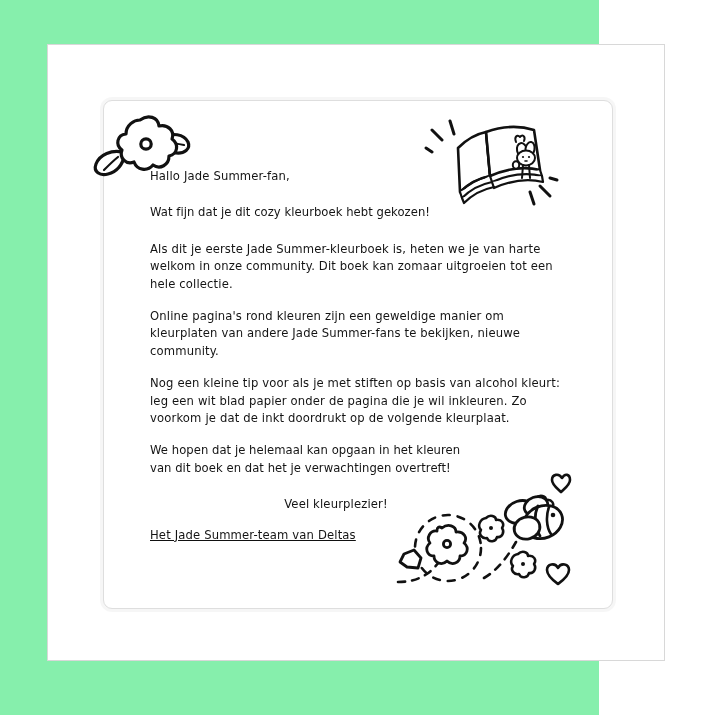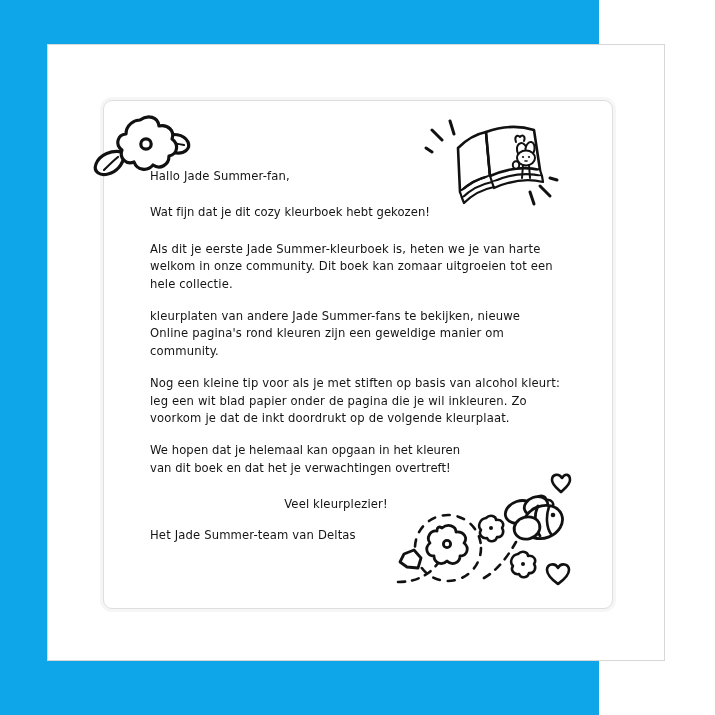--- a/index.html
+++ b/index.html
@@ -11,21 +11,21 @@
     width: 715px;
     height: 715px;
     font-family: "DejaVu Sans", sans-serif;
     overflow: hidden;
   }
 
   #page {
     position: relative;
     width: 599px;
     height: 715px;
-    background: #0ea5e9;
+    background: #86efac;
   }
 
   
   .outer-frame {
     position: absolute;
     left: 47px;
     top: 44px;
     width: 618px;
     height: 617px;
     border: 1px solid #d8d8d8;
@@ -68,21 +68,21 @@
   .line.semi {
     font-weight: 400;
     letter-spacing: 0.05px;
   }
 
   .para {
     margin-bottom: 15px;
   }
   .para.tight { margin-bottom: 13px; text-align: center; }
   .para.wide  { margin-bottom: 19px; }
-  .para.last  { margin-bottom: 16px; }
+  .para.last  { margin-bottom: 16px; text-decoration: underline; }
 
   
   .deco {
     position: absolute;
     pointer-events: none;
   }
   #flower-deco { left: 88px;  top: 112px; }
   #book-deco   { left: 424px; top: 112px; }
   #bee-deco    { left: 386px; top: 470px; }
 
@@ -213,22 +213,22 @@
       <div class="line semi">Wat fijn dat je dit cozy kleurboek hebt gekozen!</div>
     </div>
 
     <div class="para">
       <div class="line">Als dit je eerste Jade Summer-kleurboek is, heten we je van harte</div>
       <div class="line">welkom in onze community. Dit boek kan zomaar uitgroeien tot een</div>
       <div class="line">hele collectie.</div>
     </div>
 
     <div class="para">
+      <div class="line">Online pagina's rond kleuren zijn een geweldige manier om</div>
       <div class="line">kleurplaten van andere Jade Summer-fans te bekijken, nieuwe</div>
-      <div class="line">Online pagina's rond kleuren zijn een geweldige manier om</div>
       <div class="line">community.</div>
     </div>
 
     <div class="para">
       <div class="line">Nog een kleine tip voor als je met stiften op basis van alcohol kleurt:</div>
       <div class="line">leg een wit blad papier onder de pagina die je wil inkleuren. Zo</div>
       <div class="line">voorkom je dat de inkt doordrukt op de volgende kleurplaat.</div>
     </div>
 
     <div class="para wide">

